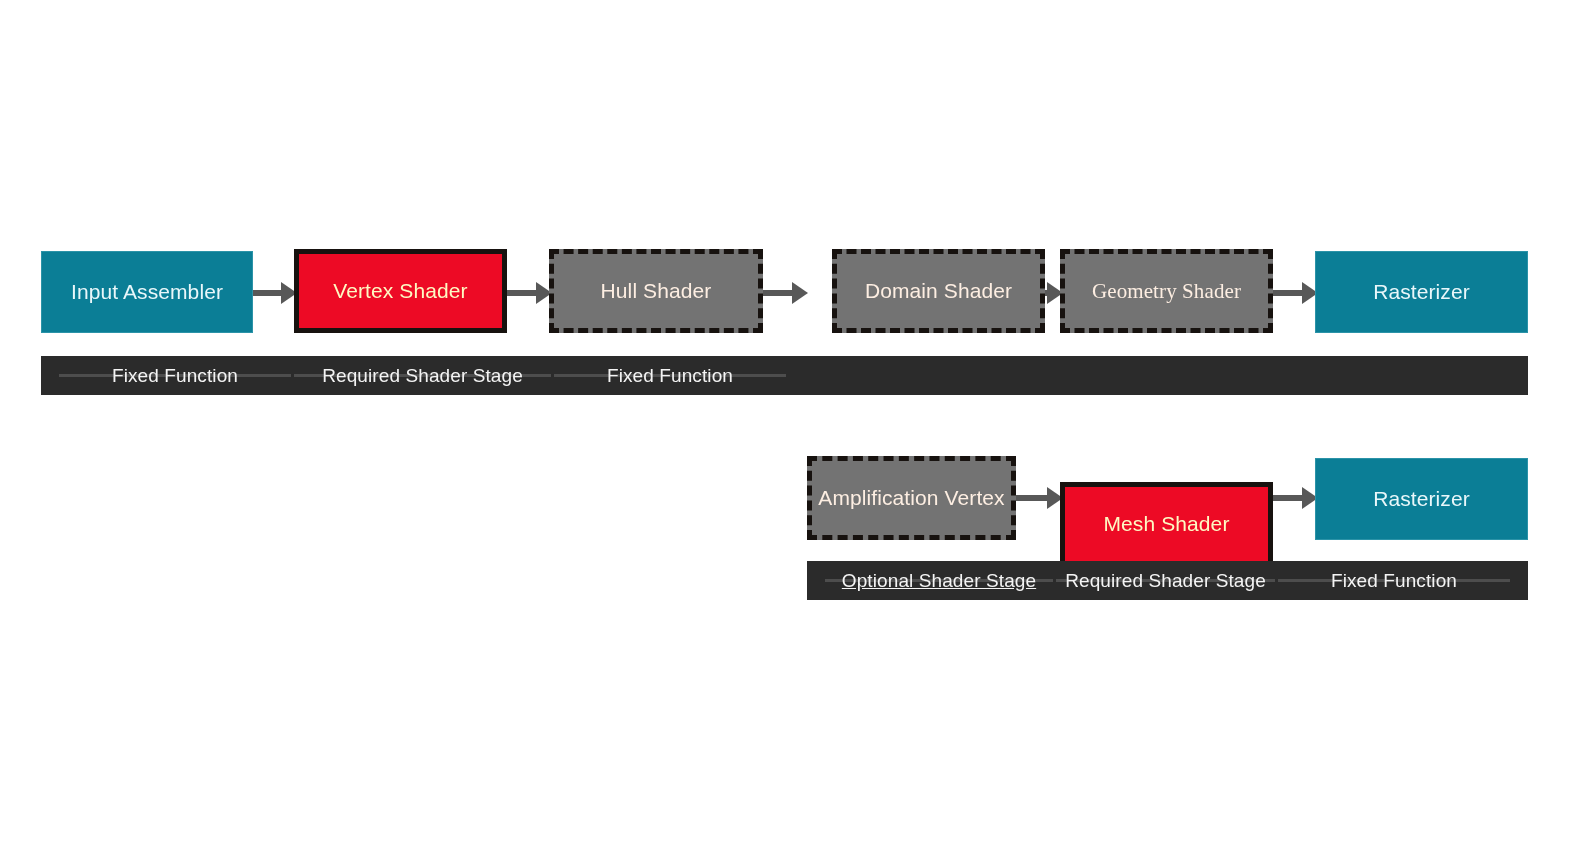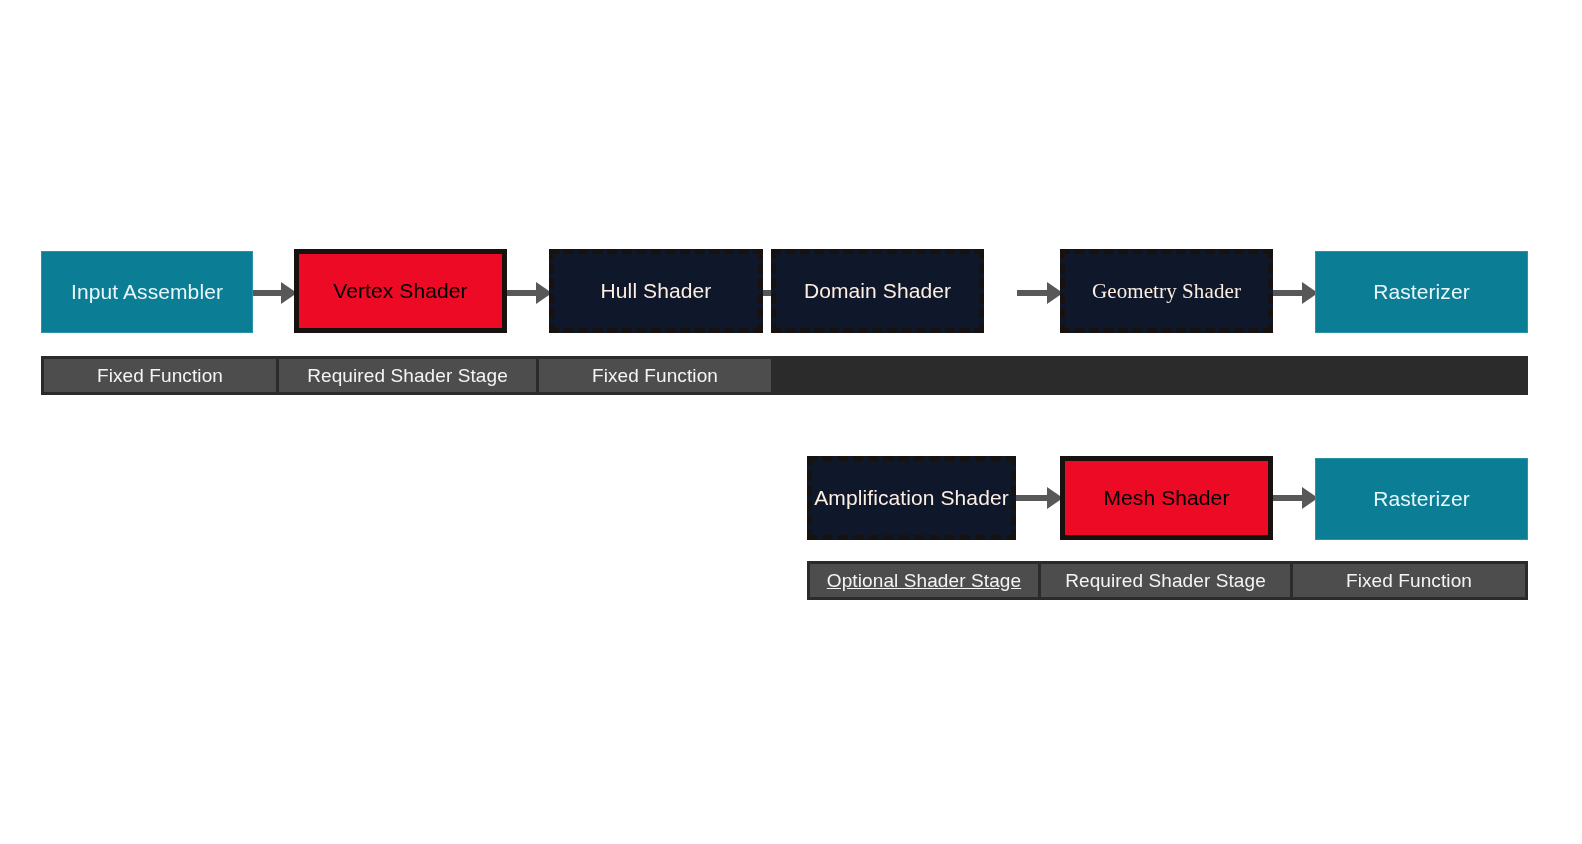--- a/index.html
+++ b/index.html
@@ -41,25 +41,25 @@
 
   .stage.teal {
     background: #0b7e96;
     border: 1px solid #2b93a8;
     color: #e9f7fa;
   }
 
   .stage.red {
     background: #ed0a25;
     border: 5px solid #17120f;
-    color: #000000;
+    color: #fef9c3;
   }
 
   .stage.orange {
-    background: #0f172a;
+    background: #737373;
     border: 5px dashed #17120f;
     color: #fdeee2;
   }
 
   
   .arrow {
     position: absolute;
     height: 22px;
     display: flex;
     align-items: center;
@@ -76,21 +76,21 @@
     border-left: 16px solid #585858;
     flex: 0 0 auto;
   }
 
   
   .legendbar {
     position: absolute;
     background: #2b2b2b;
     display: flex;
     box-sizing: border-box;
-    padding: 3px;
+    padding: 18px;
     gap: 3px;
   }
   .legendseg {
     background: #4d4d4d;
     display: flex;
     align-items: center;
     justify-content: center;
     color: #f4f4f4;
     font-size: 19px;
     line-height: 24px;
@@ -126,21 +126,21 @@
       <div class="shaft"></div>
       <div class="head"></div>
     </div>
 
     <div class="stage teal" style="left:41px; top:243px; width:212px; height:82px;">Input Assembler</div>
 
     <div class="stage red" style="left:294px; top:241px; width:213px; height:84px;">Vertex Shader</div>
 
     <div class="stage orange" style="left:549px; top:241px; width:214px; height:84px;">Hull Shader</div>
 
-    <div class="stage orange" style="left:771px; top:241px; width:213px; height:84px;text-align:center;">Domain Shader</div>
+    <div class="stage orange" style="left:832px; top:241px; width:213px; height:84px;text-align:center;">Domain Shader</div>
 
     <div class="stage orange" style="left:1060px; top:241px; width:213px; height:84px;font-family:Liberation Serif, serif;">Geometry Shader</div>
 
     <div class="stage teal" style="left:1315px; top:243px; width:213px; height:82px;">Rasterizer</div>
 
     <div class="legendbar" style="left:41px; top:348px; width:1487px; height:39px;">
       <div class="legendseg" style="width:232px;">Fixed Function</div>
       <div class="legendseg" style="width:257px;">Required Shader Stage</div>
       <div class="legendseg" style="width:232px;">Fixed Function</div>
     </div>
@@ -150,23 +150,23 @@
 
     <div class="arrow" style="left:1015px; top:479px; width:48px;">
       <div class="shaft"></div>
       <div class="head"></div>
     </div>
     <div class="arrow" style="left:1272px; top:479px; width:46px;">
       <div class="shaft"></div>
       <div class="head"></div>
     </div>
 
-    <div class="stage orange" style="left:807px; top:448px; width:209px; height:84px;">Amplification Shader</div>
+    <div class="stage orange" style="left:807px; top:448px; width:209px; height:84px;">Amplification Vertex</div>
 
-    <div class="stage red" style="left:1060px; top:448px; width:213px; height:84px;">Mesh Shader</div>
+    <div class="stage red" style="left:1060px; top:474px; width:213px; height:84px;">Mesh Shader</div>
 
     <div class="stage teal" style="left:1315px; top:450px; width:213px; height:82px;">Rasterizer</div>
 
     <div class="legendbar" style="left:807px; top:553px; width:721px; height:39px;">
       <div class="legendseg" style="width:228px;text-decoration:underline;">Optional Shader Stage</div>
       <div class="legendseg" style="flex:1 1 auto;">Required Shader Stage</div>
       <div class="legendseg" style="width:232px;">Fixed Function</div>
     </div>
   </div>
 

